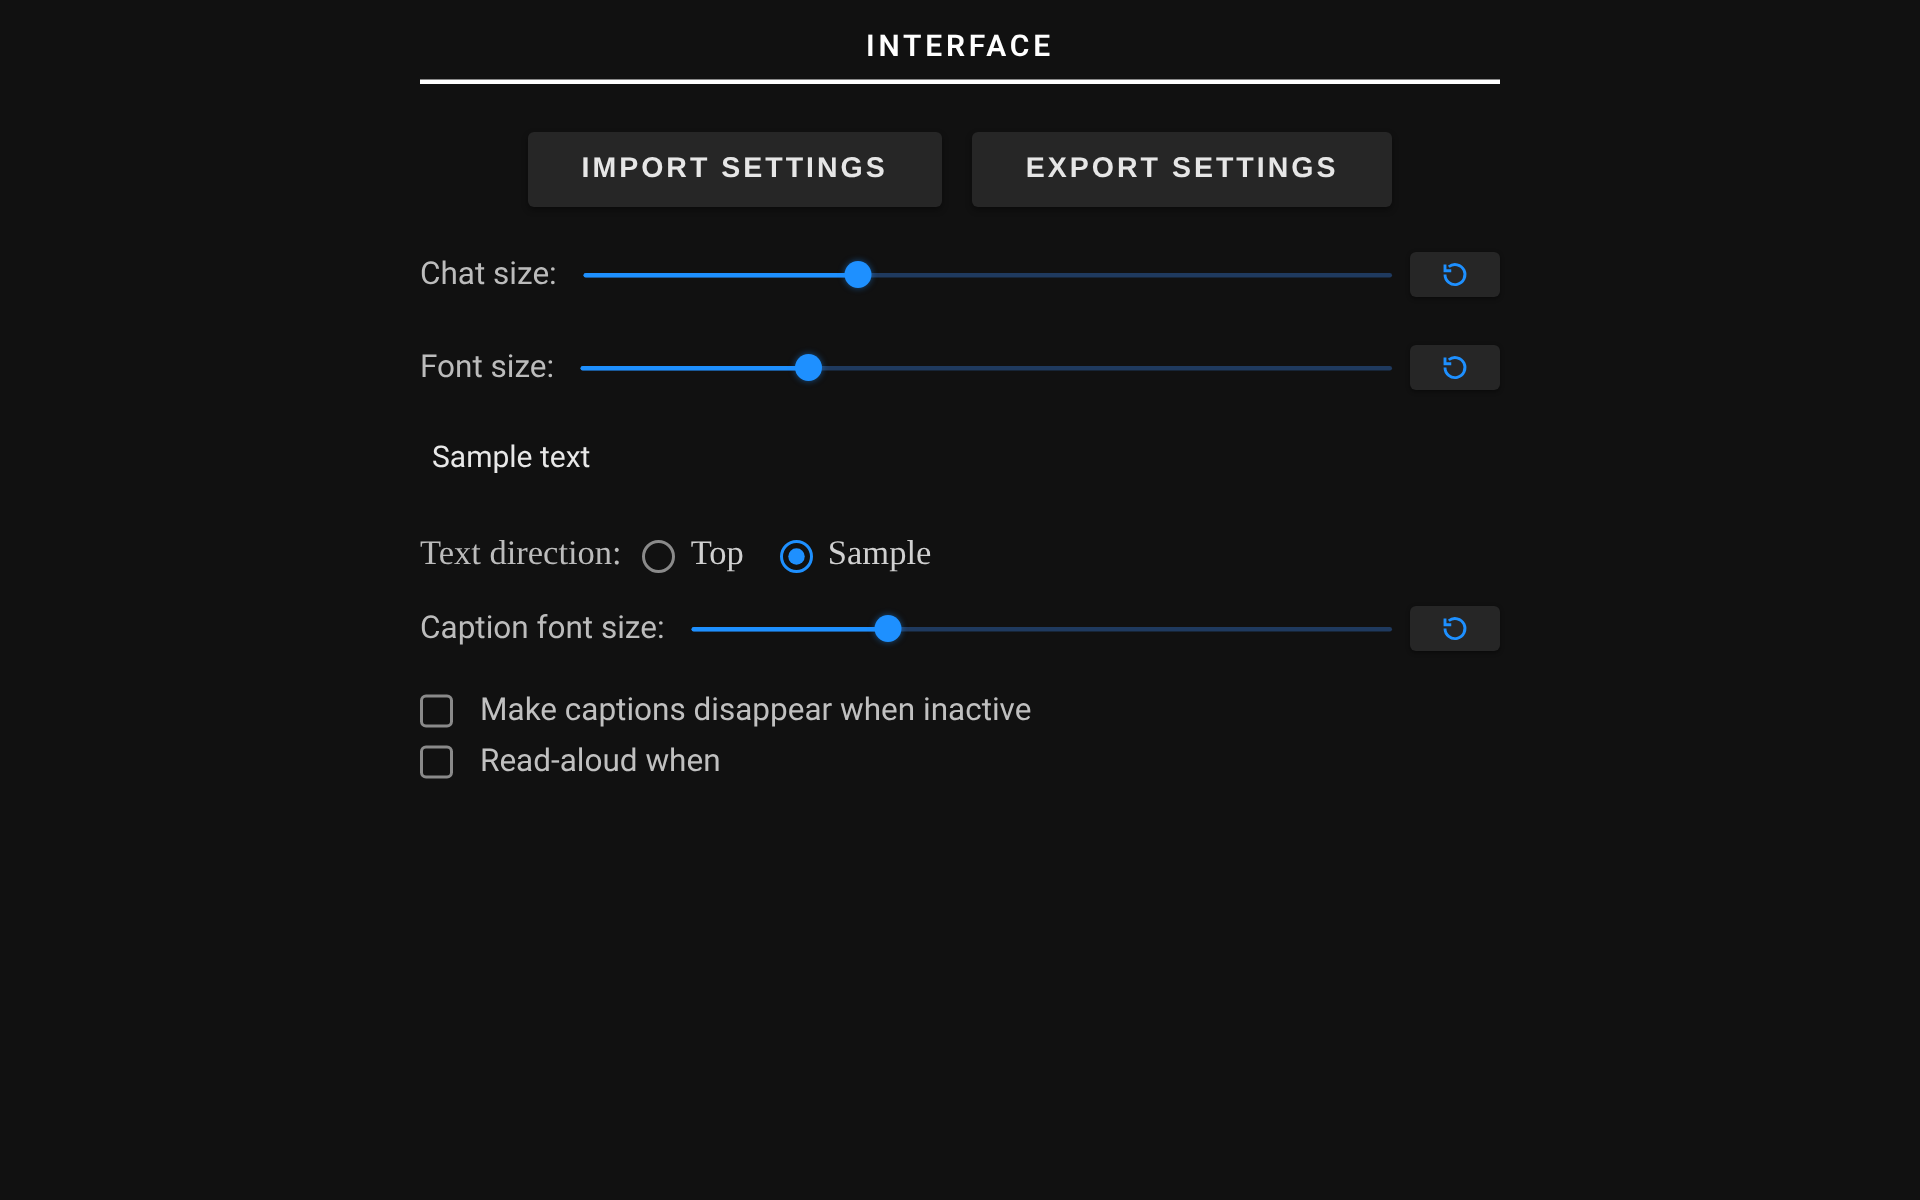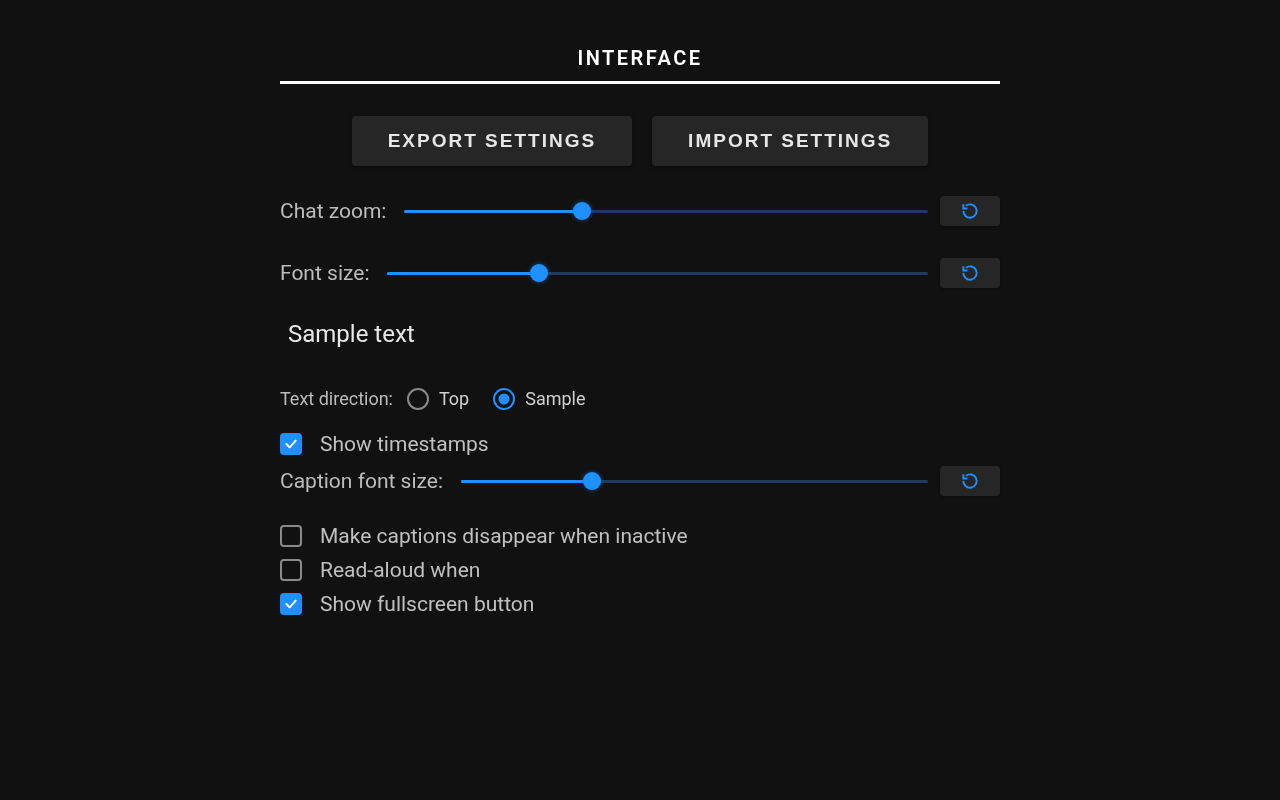--- a/index.html
+++ b/index.html
@@ -31,21 +31,20 @@
       flex: 1;
       text-align: center;
       font-size: 20px;
       font-weight: 600;
       letter-spacing: 2.5px;
       text-transform: uppercase;
       padding-bottom: 14px;
       color: #8a8a8a;
       cursor: pointer;
       position: relative;
-      margin-top: 28px;
     }
     .tab.active {
       color: #ffffff;
     }
     .tab.active::after {
       content: "";
       position: absolute;
       left: 0;
       right: 0;
       bottom: 0;
@@ -128,31 +127,32 @@
     }
     .reset-btn svg {
       width: 20px;
       height: 20px;
       stroke: #1e90ff;
       fill: none;
       stroke-width: 2.3;
     }
     
     .sample {
-      font-size: 24px;
+      font-size: 20px;
       color: #e8e8e8;
       margin: 6px 0 40px 8px;
     }
     
     .radio-row {
       display: flex;
-      align-items: flex-start;
-      font-size: 18px;
+      align-items: flex-end;
+      font-size: 23px;
       color: #bcbcbc;
       margin-bottom: 22px;
+      font-family: Liberation Serif, serif;
     }
     .radio-row .label {
       margin-right: 14px;
     }
     .radio {
       width: 22px;
       height: 22px;
       border: 2.5px solid #8a8a8a;
       border-radius: 50%;
       margin-right: 10px;
@@ -222,26 +222,26 @@
 </head>
 <body>
 
 <div class="container">
 
   <div class="tabs">
     <div class="tab active">Interface</div>
   </div>
 
   <div class="button-row">
+    <button class="btn">Import Settings</button>
     <button class="btn">Export Settings</button>
-    <button class="btn">Import Settings</button>
   </div>
 
   <div class="slider-row">
-    <span class="label">Chat zoom:</span>
+    <span class="label">Chat size:</span>
     <div class="slider-wrap">
       <div class="slider-track"></div>
       <div class="slider-fill" style="width: 34%;"></div>
       <div class="slider-thumb" style="left: 34%;"></div>
     </div>
     <div class="reset-btn">
       <svg viewBox="0 0 24 24">
         <path d="M4 12a8 8 0 1 0 3-6.2M4 4v5h5"></path>
       </svg>
     </div>
@@ -264,28 +264,20 @@
   <div class="sample">Sample text</div>
 
   <div class="radio-row">
     <span class="label">Text direction:</span>
     <span class="radio"></span>
     <span class="radio-option-text">Top</span>
     <span class="radio selected"></span>
     <span class="radio-option-text">Sample</span>
   </div>
 
-  <div class="check-row">
-    <span class="checkbox checked">
-      <svg viewBox="0 0 24 24">
-          <path d="M5 12l5 5L19 7"></path>
-        </svg>
-    </span>
-    <span>Show timestamps</span>
-  </div>
 
   <div class="slider-row" style="margin-top:6px; margin-bottom:28px;">
     <span class="label">Caption font size:</span>
     <div class="slider-wrap">
       <div class="slider-track"></div>
       <div class="slider-fill" style="width: 28%;"></div>
       <div class="slider-thumb" style="left: 28%;"></div>
     </div>
     <div class="reset-btn">
       <svg viewBox="0 0 24 24">
@@ -302,22 +294,14 @@
   </div>
 
   <div class="check-row">
     <span class="checkbox">
       
     </span>
     <span>Read-aloud when</span>
   </div>
 
 
-  <div class="check-row">
-    <span class="checkbox checked">
-      <svg viewBox="0 0 24 24">
-          <path d="M5 12l5 5L19 7"></path>
-        </svg>
-    </span>
-    <span>Show fullscreen button</span>
-  </div>
 
 </div>
 
 </body></html>

